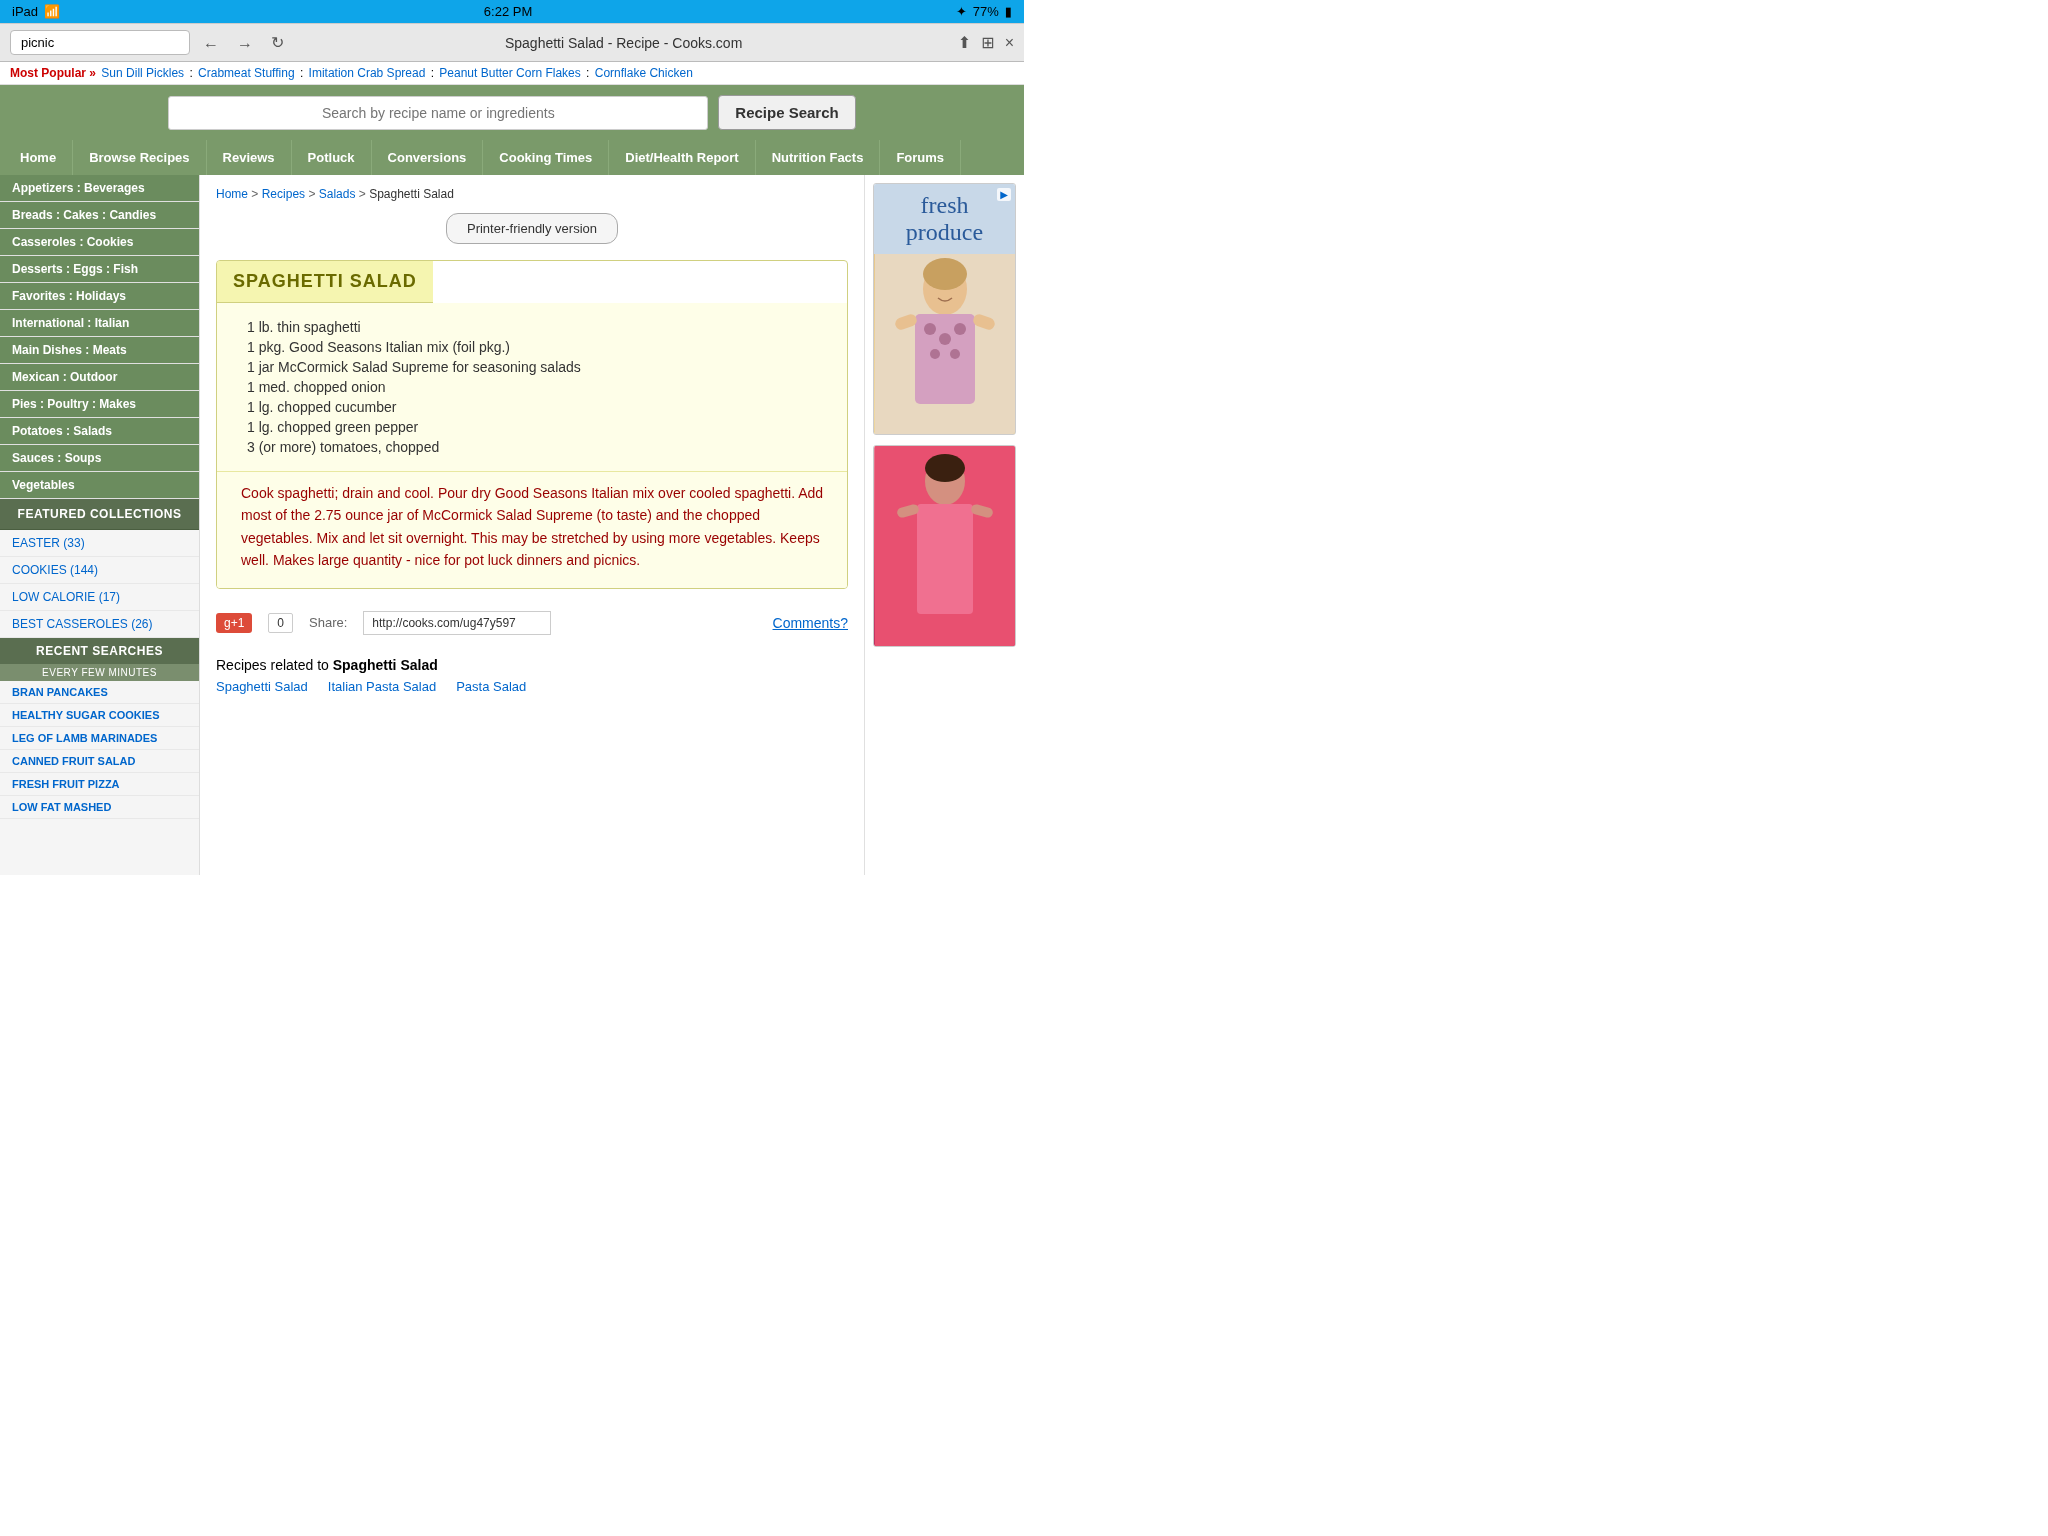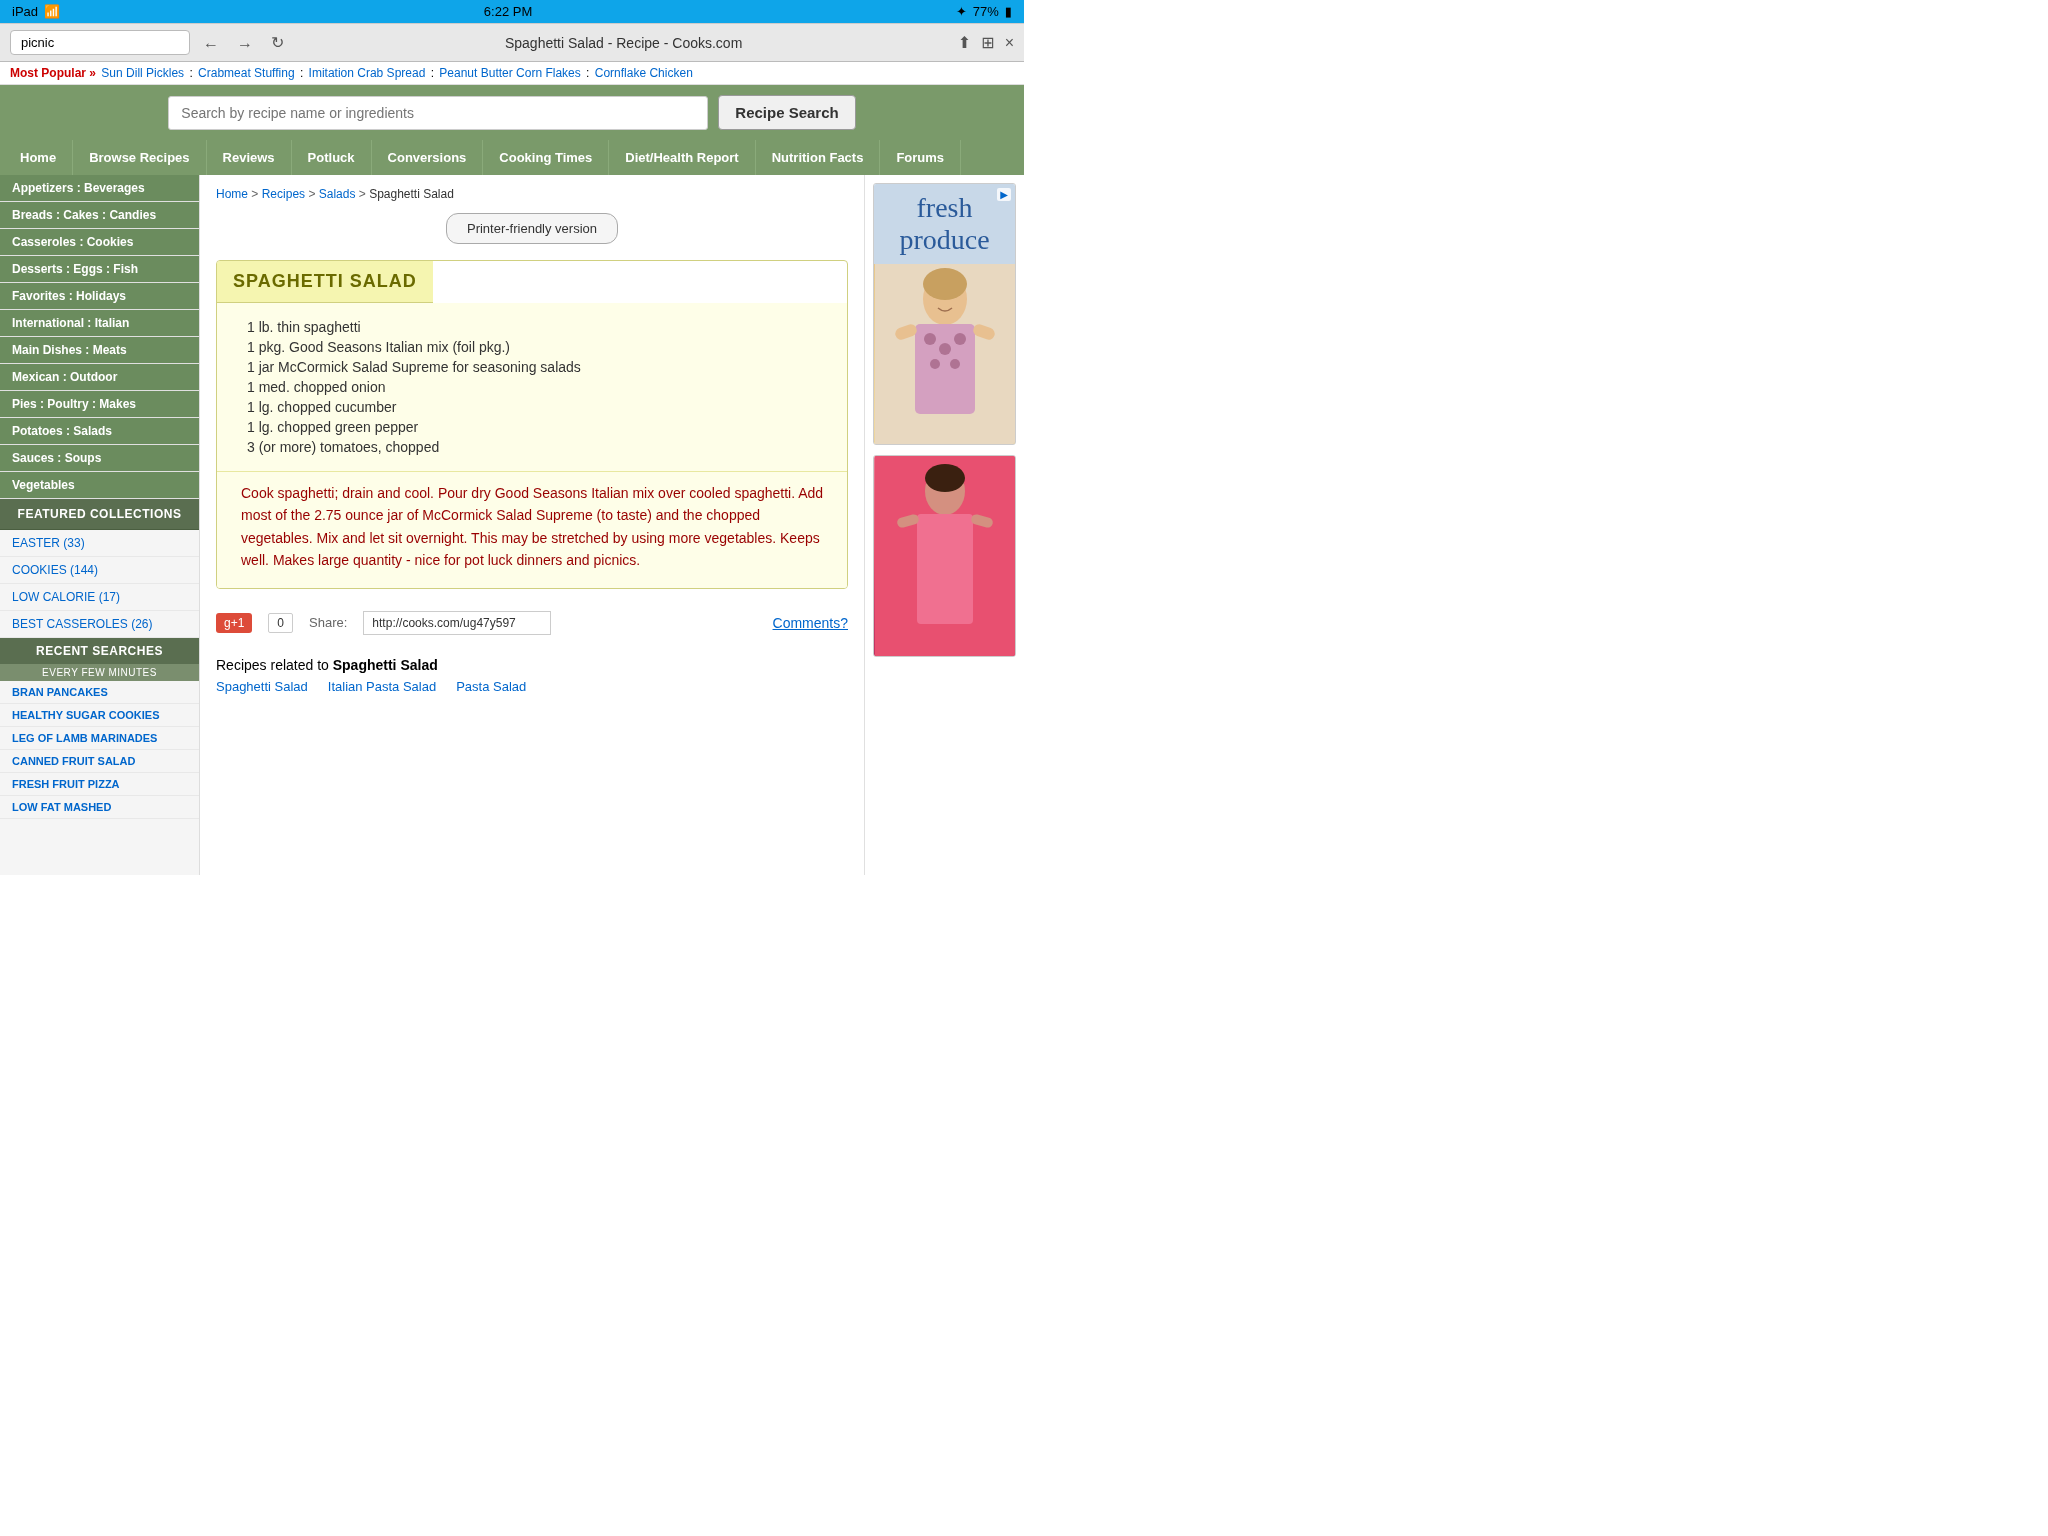--- a/index.html
+++ b/index.html
@@ -63,20 +63,21 @@
       gap: 10px;
     }
     .search-input {
       width: 540px;
       padding: 8px 12px;
       font-size: 14px;
       border: 1px solid #ccc;
       border-radius: 3px;
       color: #888;
       background: #fff;
+      text-align: center;
     }
     .search-btn {
       background: #f0f0f0;
       border: 1px solid #999;
       border-radius: 4px;
       padding: 8px 16px;
       font-size: 15px;
       font-weight: bold;
       cursor: pointer;
       color: #333;
@@ -496,21 +497,21 @@
         <a href="#">Pasta Salad</a>
       </div>
     </div>
 
   </div>
 
   <div class="ad-sidebar">
     <div class="ad-box">
       <div class="ad-corner">▶</div>
       <div class="ad-header">
-        <span style="font-family: cursive; color: #2a5a9a; font-size: 28px;">fresh produce</span>
+        <span style="font-family: cursive; color: #2a5a9a; font-size: 24px;">fresh produce</span>
       </div>
       <div class="ad-img-placeholder">
 
         <svg width="140" height="180" viewBox="0 0 140 180">
           <rect width="140" height="180" fill="#e8d8c0"></rect>
 
           <ellipse cx="70" cy="35" rx="22" ry="26" fill="#e8c090"></ellipse>
 
           <ellipse cx="70" cy="20" rx="22" ry="16" fill="#c8a060"></ellipse>
 

